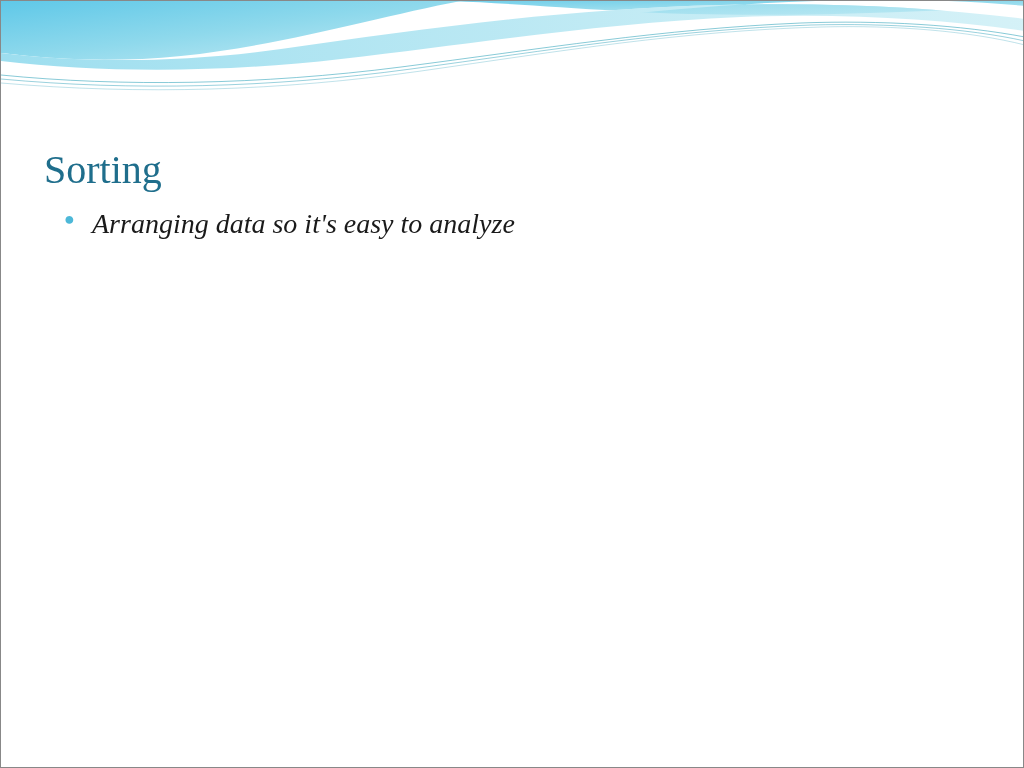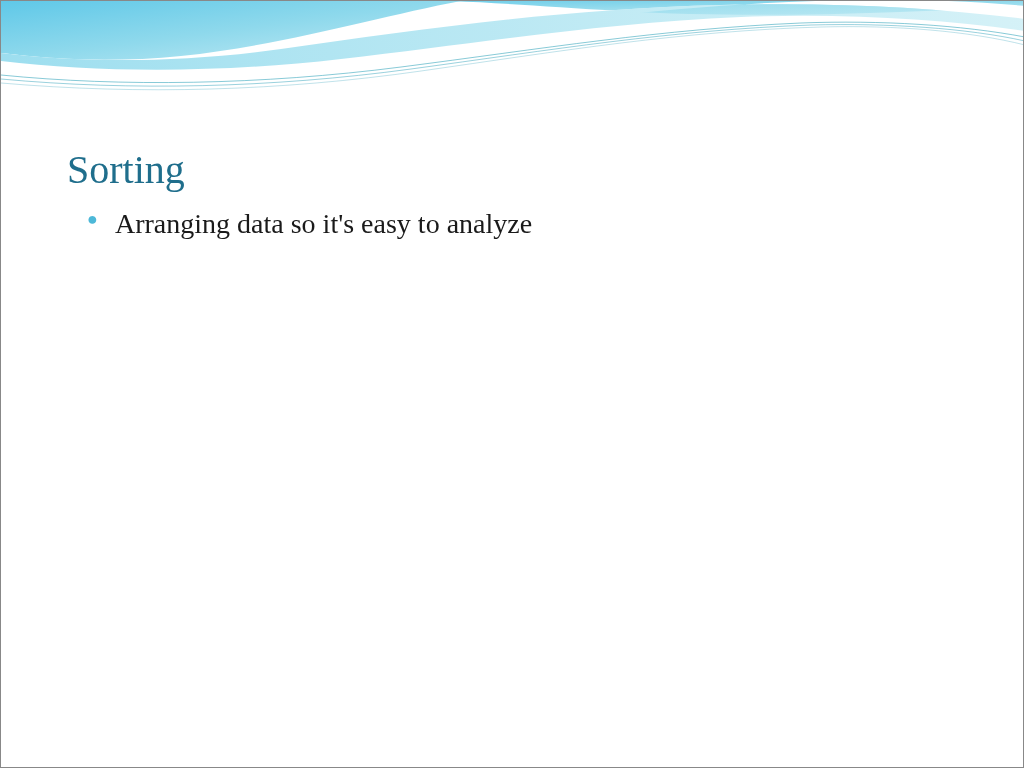--- a/index.html
+++ b/index.html
@@ -21,33 +21,34 @@
       overflow: hidden;
     }
     .wave-bg {
       position: absolute;
       top: 0;
       left: 0;
     }
     .content {
       position: absolute;
       top: 145px;
-      left: 66px;
+      left: 43px;
       right: 60px;
     }
     .title {
       font-size: 40px;
       color: #1f6e8c;
       font-weight: normal;
       margin-bottom: 12px;
       font-family: Georgia, serif;
     }
     .bullet-list {
       list-style: none;
       padding-left: 20px;
+      font-style: italic;
     }
     .bullet-item {
       position: relative;
       font-size: 28px;
       color: #1a1a1a;
       line-height: 1.35;
       padding-left: 28px;
       margin-bottom: 10px;
       font-family: Georgia, serif;
     }

